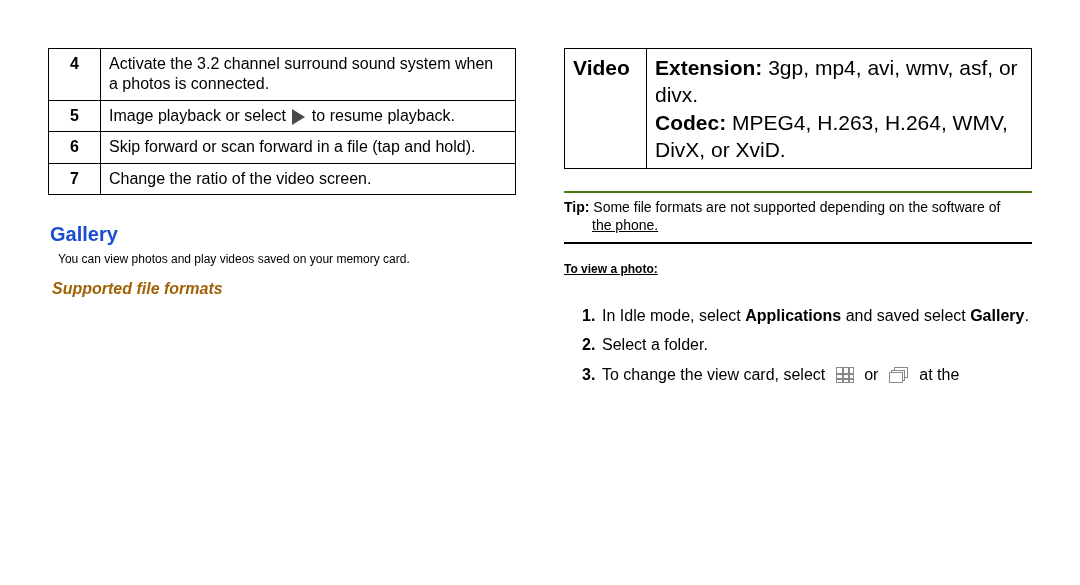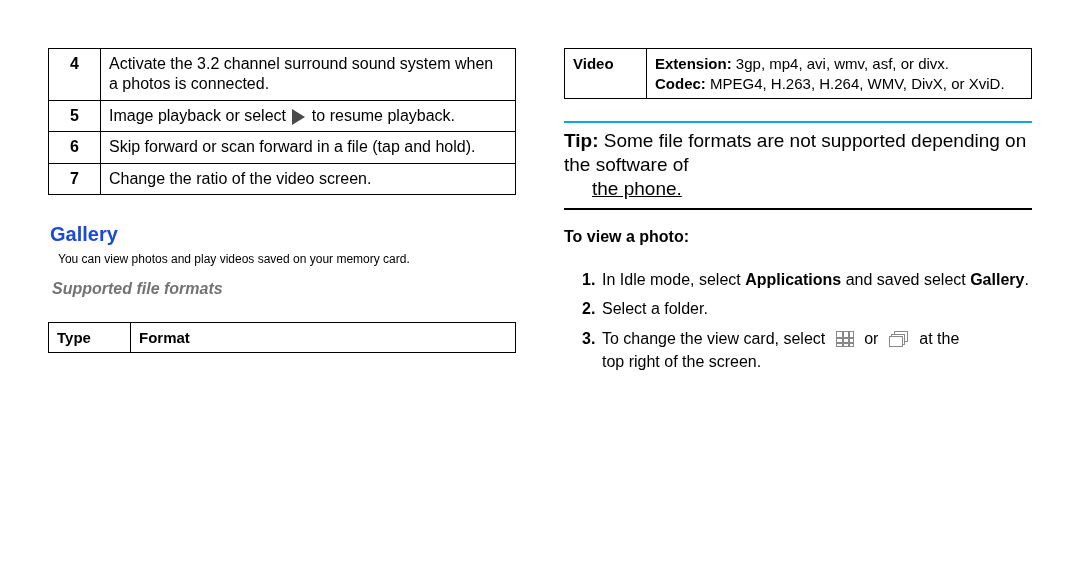--- a/index.html
+++ b/index.html
@@ -43,56 +43,57 @@
       font-size: 20px;
       color: #1a4bd3;
       margin-bottom: 6px;
     }
     p.body {
       font-size: 12px;
       line-height: 1.3;
       margin-bottom: 12px;
     }
     h3.sub-title {
-      color: #737373;
+      color: #a16207;
       font-style: italic;
       font-weight: bold;
       font-size: 16px;
-      margin-bottom: 24px;
+      margin-bottom: 12px;
     }
     table.formats {
       border-collapse: collapse;
       width: 100%;
     }
     table.formats th, table.formats td {
       border: 1px solid #000;
       padding: 5px 8px;
-      font-size: 15px;
+      font-size: 21px;
       text-align: left;
       vertical-align: top;
       line-height: 1.3;
     }
     table.formats th {
       font-weight: bold;
     }
     .bold { font-weight: bold; }
     .tip-box {
-      border-top: 2px solid #0ea5e9;
+      border-top: 2px solid #4d7c0f;
       border-bottom: 2px solid #000;
       padding: 6px 0 8px 0;
-      font-size: 19px;
+      font-size: 14px;
       line-height: 1.25;
       margin-bottom: 12px;
     }
     .tip-box .label { font-weight: bold; }
     .steps-heading {
       font-weight: bold;
-      font-size: 16px;
+      font-size: 12px;
       margin-top: 18px;
-      margin-bottom: 22px;
+      margin-bottom: 28px;
+      text-decoration: underline;
     }
     ol.steps-list {
       list-style: none;
       padding-left: 18px;
       font-size: 16px;
       line-height: 1.45;
     }
     ol.steps-list li {
       margin-bottom: 6px;
       position: relative;
@@ -186,24 +187,20 @@
   </tbody>
     </table>
 
   <h2 class="section-title">Gallery</h2>
   <p class="body indent" style="padding-left:8px;">You can view photos and play videos saved on your memory card.</p>
 
   <h3 class="sub-title">Supported file formats</h3>
 
   <table class="formats">
     <tbody>
-        <tr>
-      <th style="width:82px;">Type</th>
-      <th>Format</th>
-    </tr>
   </tbody>
     </table>
 
 </div>
 
 <div class="column col2">
   <table class="formats" style="margin-bottom:22px;">
     <tbody>
         <tr>
       <td class="bold" style="width:82px;">Video</td>
@@ -232,16 +229,15 @@
       <span class="n">2.</span>
       <span>Select a folder.</span>
     </li>
     <li>
       <span class="n">3.</span>
       <span>To change the view card, select</span>
       <span class="grid-icon"></span>
       <span>or</span>
       <span class="stack-icon"><span></span><span></span><span></span></span>
       <span>at the</span><br>
-      <span>top right of the screen.</span>
     </li>
   </ol>
 </div>
 
 </body></html>

